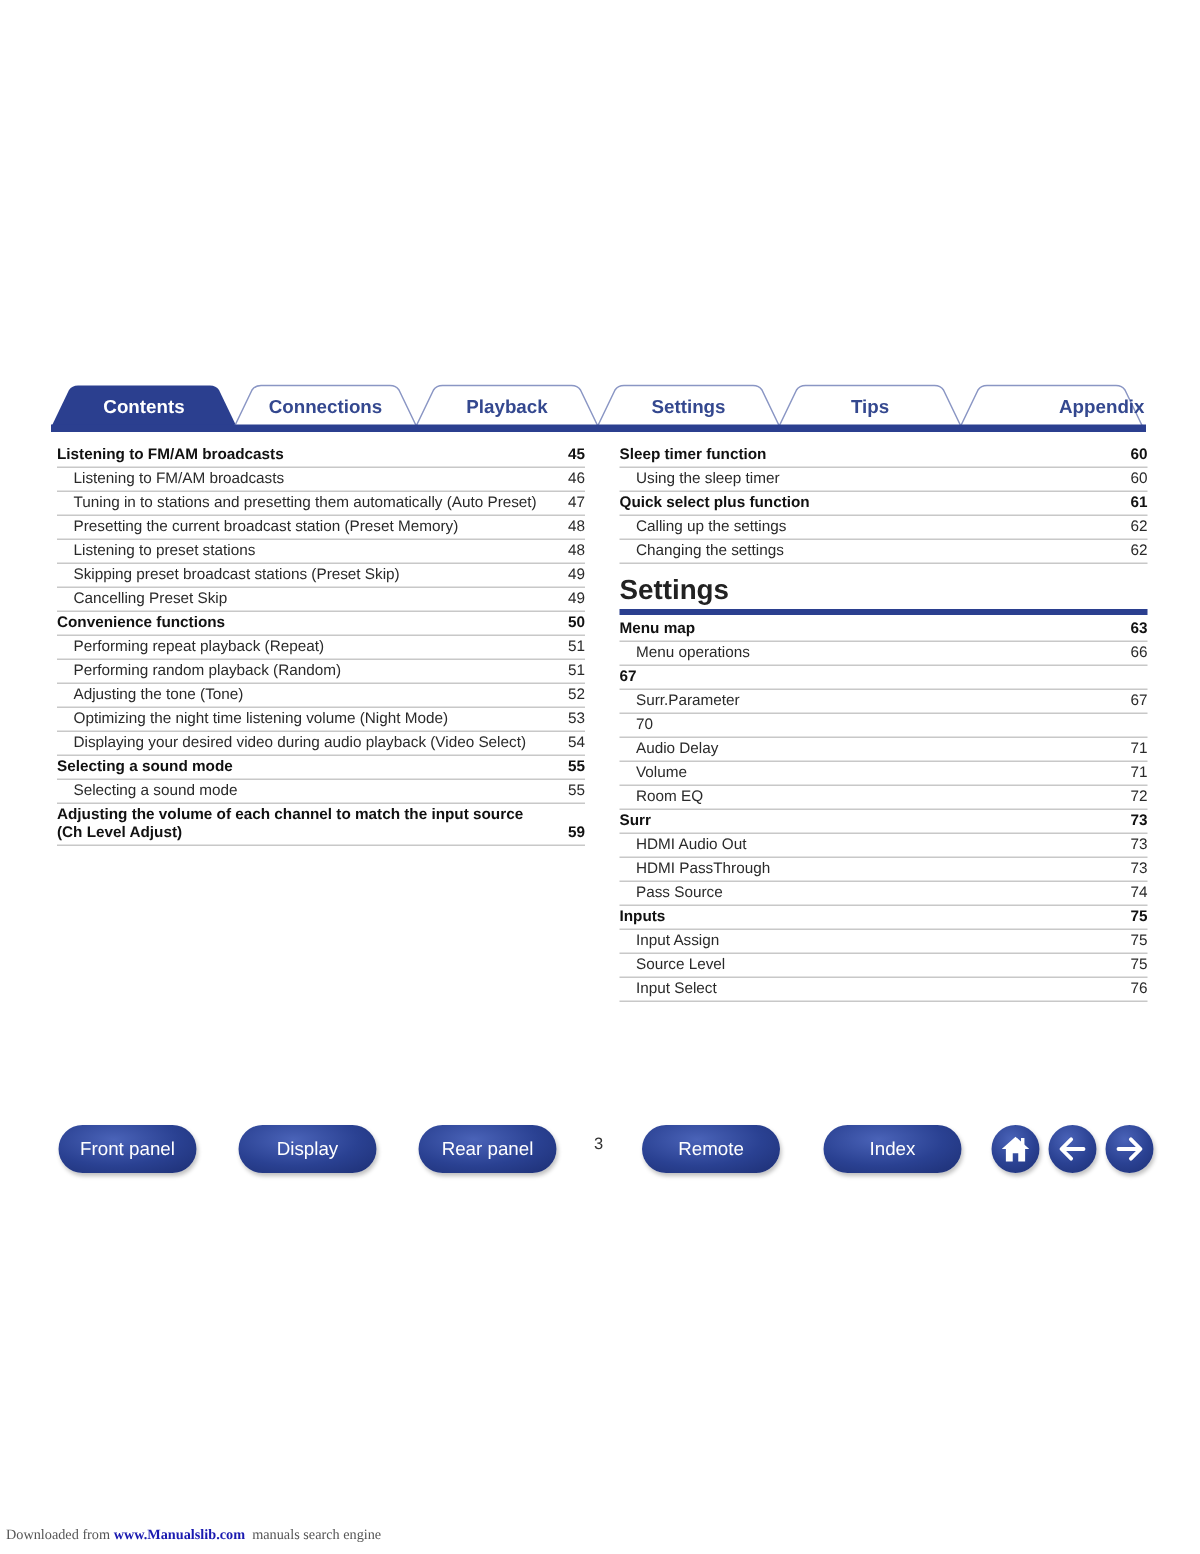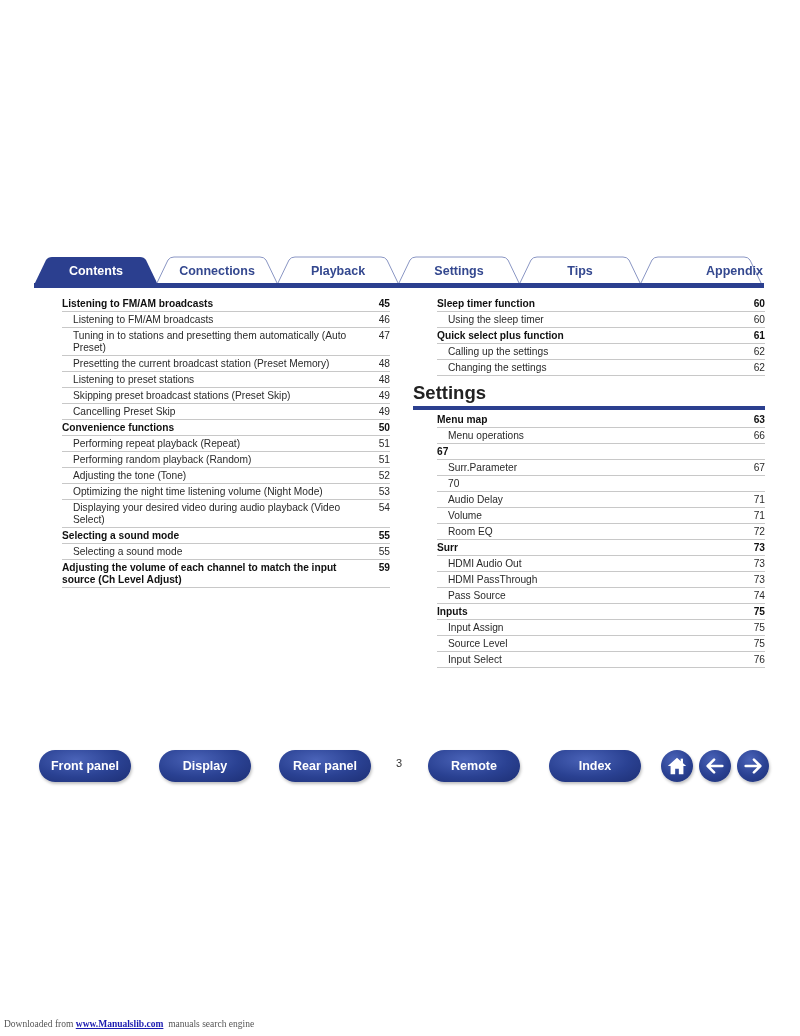--- a/index.html
+++ b/index.html
@@ -18,55 +18,55 @@
     }
     .tab svg { position: absolute; left: 0; top: 0; width: 124px; height: 30px; z-index: 0; }
     .tab span { position: relative; z-index: 1; }
     .tab.active { color: #ffffff; }
 
     
     .col { position: absolute; top: 296px; width: 352px; }
     .col.left { left: 38px; }
     .col.right { left: 413px; }
     .row {
-      display: flex; justify-content: space-between; align-items: flex-start;
+      display: flex; justify-content: space-between; align-items: flex-end;
       border-bottom: 1px solid #c8c8c8; font-size: 10.2px; line-height: 12px;
-      padding: 1.5px 0 1.5px 0; min-height: 15.4px; cursor: pointer; margin-left: 24px;
+      padding: 1.5px 0 1.5px 0; min-height: 15.4px; cursor: pointer;
     }
     .row.head { font-weight: bold; color: #111; }
     .row.sub { padding-left: 11px; color: #2a2a2a; }
     .row .title { flex: 1; padding-right: 20px; }
     .row .page { text-align: right; white-space: nowrap; }
     .section-title {
       font-size: 18.5px; font-weight: bold; color: #222; margin-top: 6px; line-height: 22px;
     }
     .section-rule { height: 4px; background: #2b3f8f; margin: 2px 0 2px 0; }
 
     
     .navbtn {
       position: absolute; top: 750px; height: 32px; width: 92px; border-radius: 16px;
       background: radial-gradient(ellipse at 40% 30%, #4a63b8 0%, #2a4192 55%, #1d2f74 100%);
       box-shadow: 1px 2px 3px rgba(0,0,0,0.25);
-      color: #fff; font-weight: bold; font-size: 12.5px;
+      color: #fff; font-weight: normal; font-size: 12.5px;
       display: flex; align-items: center; justify-content: center; cursor: pointer;
     }
     .pagenum { position: absolute; top: 757px; left: 396px; font-size: 11px; color: #333; }
     .roundbtn {
       position: absolute; top: 750px; width: 32px; height: 32px; border-radius: 50%;
       background: radial-gradient(circle at 40% 30%, #4a63b8 0%, #2a4192 55%, #1d2f74 100%);
       box-shadow: 1px 2px 3px rgba(0,0,0,0.25);
       display: flex; align-items: center; justify-content: center; cursor: pointer;
     }
     .roundbtn svg { width: 22px; height: 22px; }
 
     .footer {
       position: absolute; left: 4px; top: 1019px; font-family: "Liberation Serif", serif;
       font-size: 9.5px; color: #555;
     }
-    .footer a { color: #1a1ab0; text-decoration: underline; font-weight: bold; }
+    .footer a { color: #1a1ab0; font-weight: bold; }
   </style>
 </head>
 <body>
 
 <div class="tabbar">
   <div class="tab active" style="left:0px;">
     <svg viewBox="0 0 124 30">
         <path d="M0 29 L12 4 Q14 1 18 1 L106 1 Q110 1 112 4 L124 29 Z" fill="#2b3f8f"></path>
       </svg>
     <span>Contents</span>

